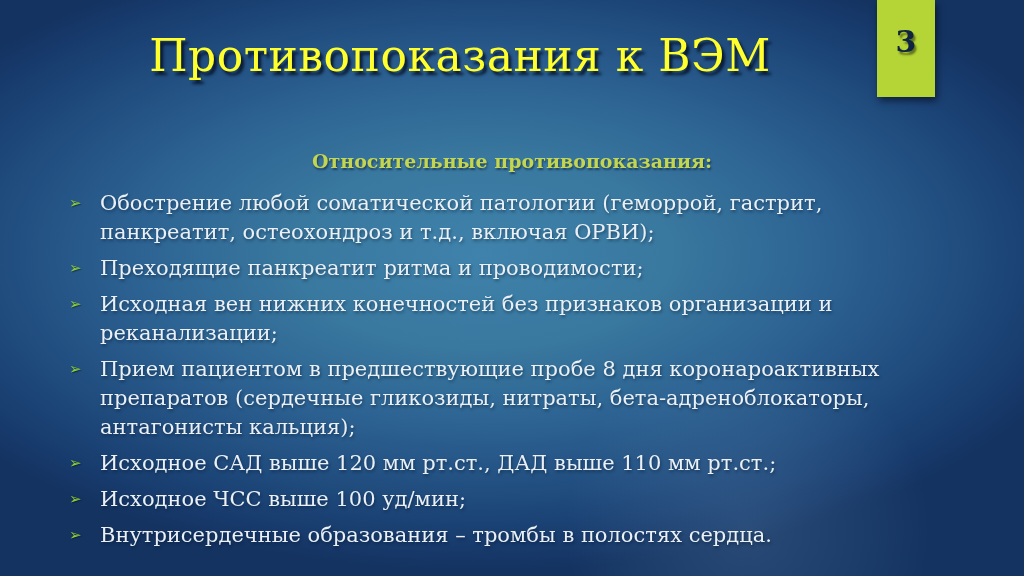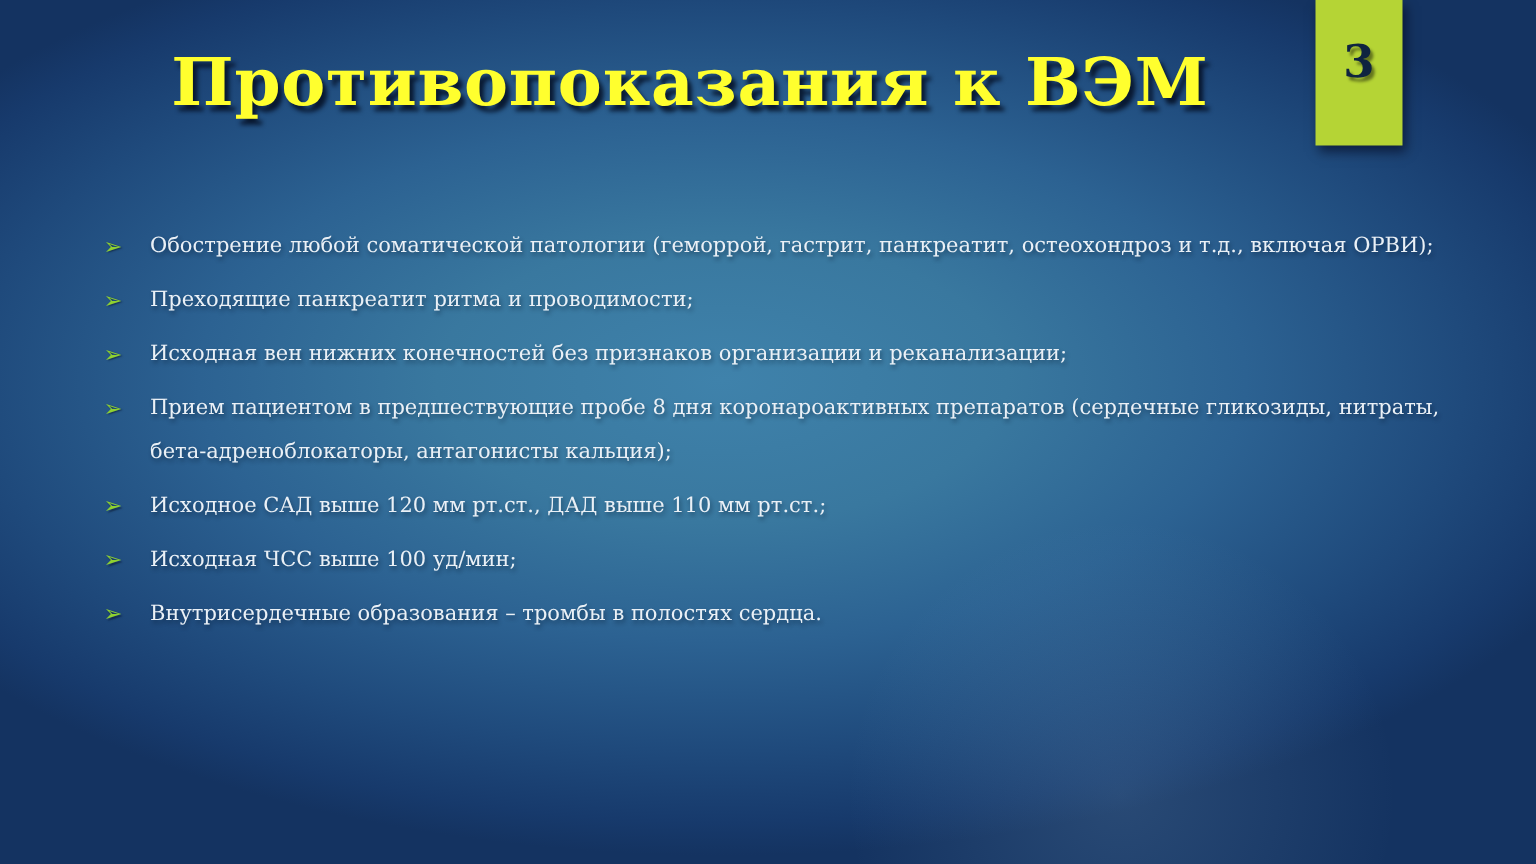--- a/index.html
+++ b/index.html
@@ -49,21 +49,21 @@
     position: absolute;
     top: 30px;
     left: 0;
     width: 920px;
     text-align: center;
   }
   .title {
     margin: 0;
     display: inline-block;
     font-size: 44px;
-    font-weight: bold;
+    font-weight: normal;
     letter-spacing: 0.5px;
     color: #ffff2e;
     text-shadow: 3px 4px 3px rgba(5, 15, 35, 0.85);
   }
 
   
   .content {
     position: absolute;
     top: 150px;
     left: 64px;
@@ -92,40 +92,41 @@
     padding-left: 5px;
     box-sizing: border-box;
     font-family: "DejaVu Sans", sans-serif;
     font-size: 15px;
     line-height: 29px;
     color: #8fd130;
     text-shadow: 1px 1px 1px rgba(5, 15, 35, 0.5);
   }
   .btext {
     flex: 1 1 auto;
-    font-size: 14px;
+    font-size: 21px;
     line-height: 29px;
     color: #eaf0f6;
     text-shadow: 1px 2px 3px rgba(5, 20, 40, 0.45);
   }
 </style>
 </head>
 <body>
 
 <div class="slide">
 
   <div class="page-number-box">
     <span class="num">3</span>
   </div>
 
   <div class="title-wrap">
     <h1 class="title">Противопоказания к ВЭМ</h1>
   </div>
 
   <div class="content">
+    <div class="subtitle">Относительные противопоказания:</div>
 
     <ul class="bullets">
       <li>
         <span class="arrow">➢</span>
         <span class="btext">Обострение любой соматической патологии (геморрой, гастрит, панкреатит, остеохондроз и т.д., включая ОРВИ);</span>
       </li>
       <li>
         <span class="arrow">➢</span>
         <span class="btext">Преходящие панкреатит ритма и проводимости;</span>
       </li>
@@ -136,21 +137,21 @@
       <li>
         <span class="arrow">➢</span>
         <span class="btext">Прием пациентом в предшествующие пробе 8 дня коронароактивных препаратов (сердечные гликозиды, нитраты, бета-адреноблокаторы, антагонисты кальция);</span>
       </li>
       <li>
         <span class="arrow">➢</span>
         <span class="btext">Исходное САД выше 120 мм рт.ст., ДАД выше 110 мм рт.ст.;</span>
       </li>
       <li>
         <span class="arrow">➢</span>
-        <span class="btext">Исходная ЧСС выше 100 уд/мин;</span>
+        <span class="btext">Исходное ЧСС выше 100 уд/мин;</span>
       </li>
       <li>
         <span class="arrow">➢</span>
         <span class="btext">Внутрисердечные образования – тромбы в полостях сердца.</span>
       </li>
     </ul>
   </div>
 
 </div>
 

